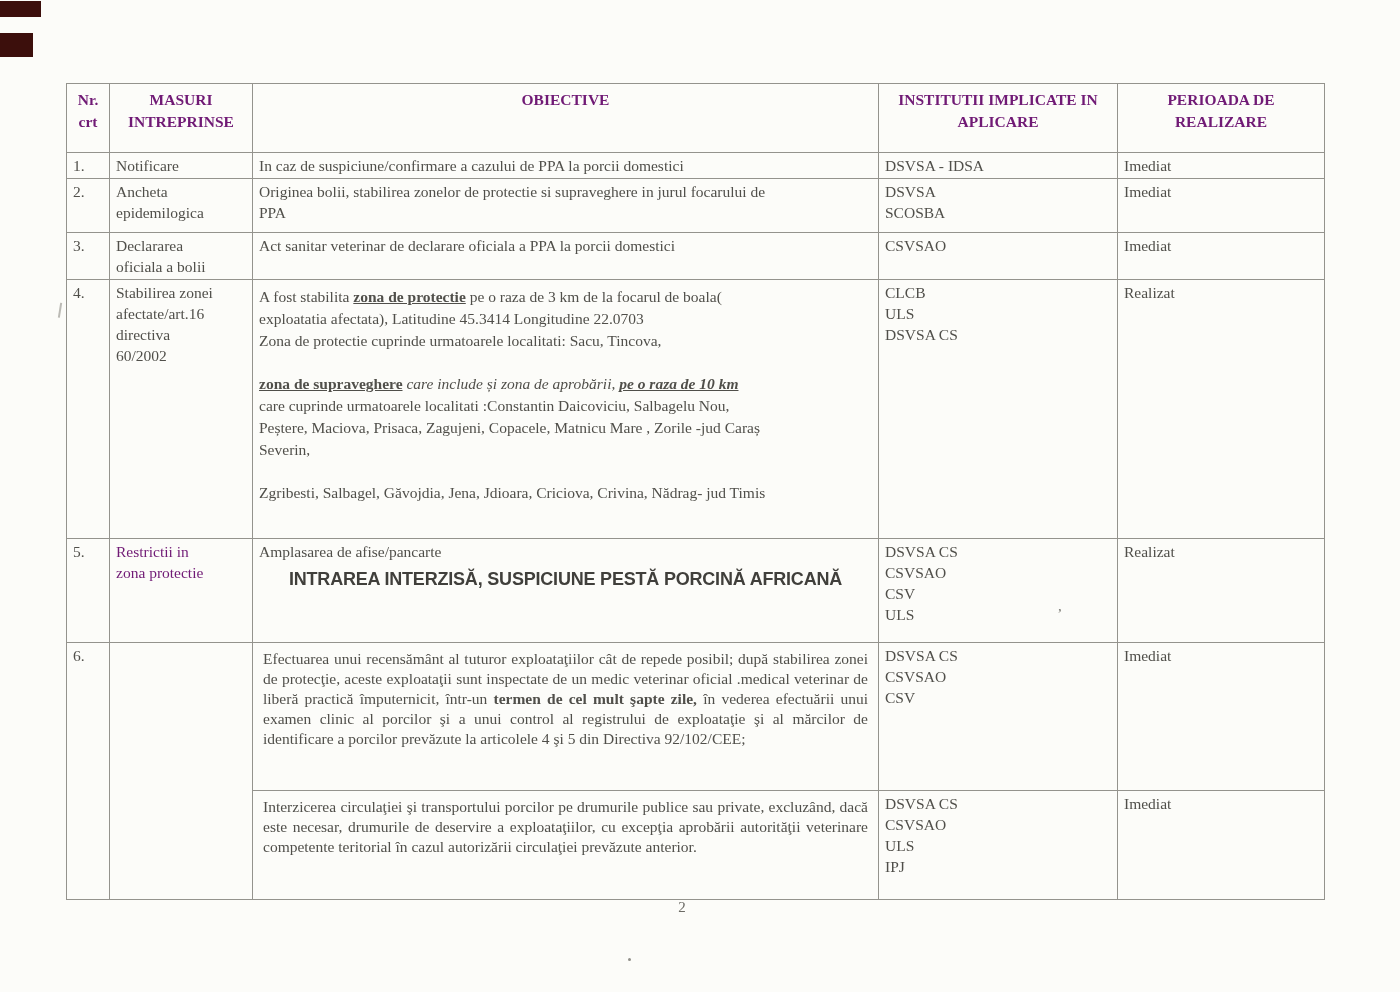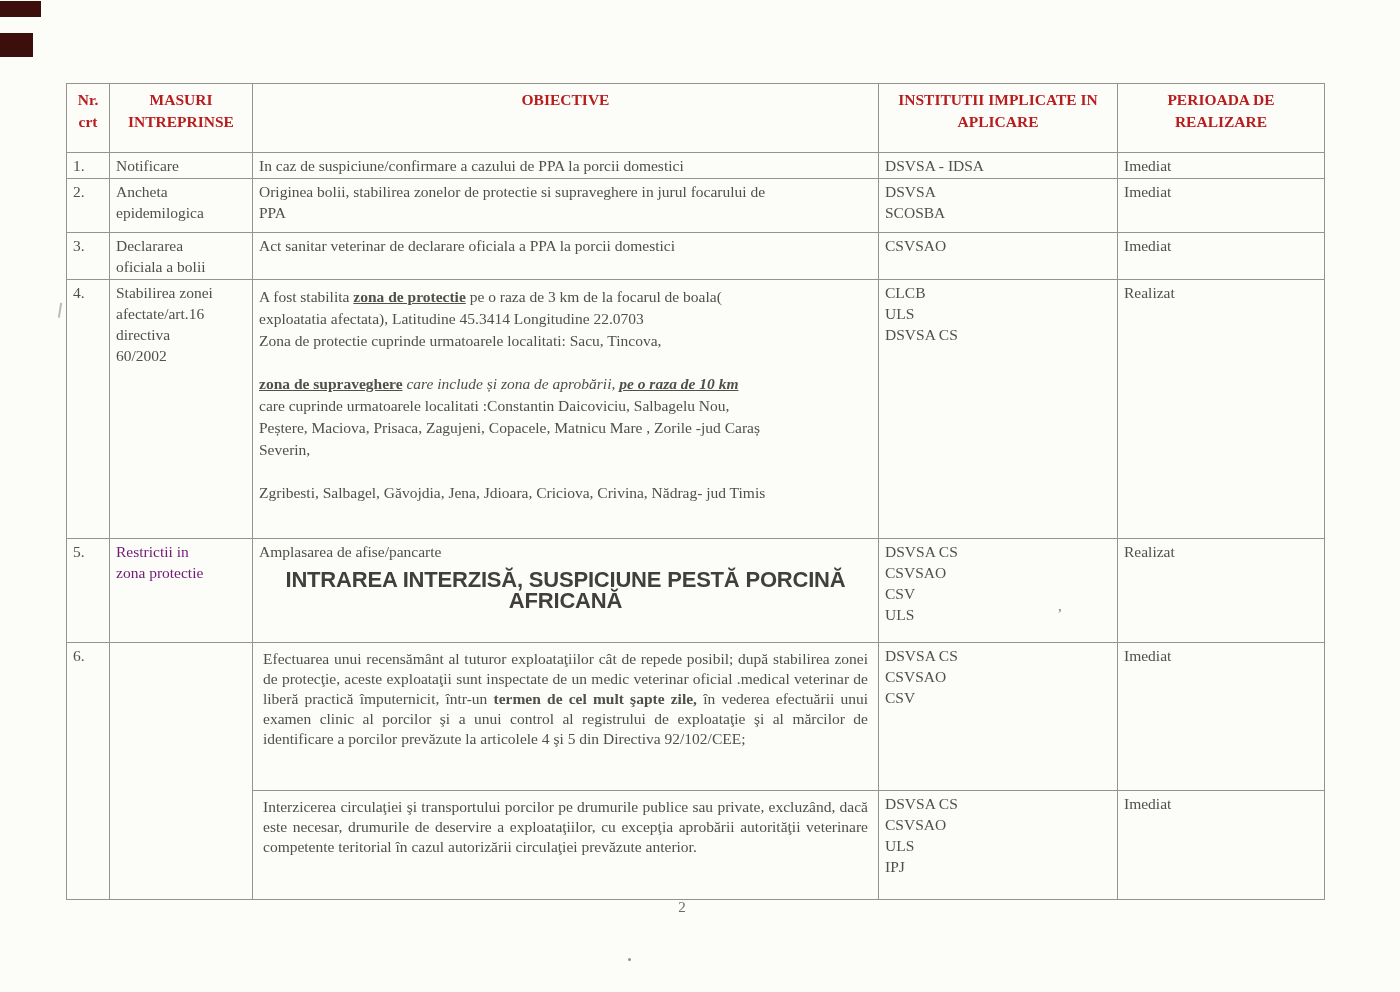--- a/index.html
+++ b/index.html
@@ -29,21 +29,21 @@
     border:1px solid #94938d;
     vertical-align:top;
     padding:2px 6px;
     font-size:15.5px;
     line-height:21px;
     font-weight:normal;
     text-align:left;
     overflow:hidden;
   }
   .doc th{
-    font-weight:bold;color:#b91c1c;text-align:center;
+    font-weight:bold;color:#701a75;text-align:center;
     white-space:pre-line;line-height:22px;padding-top:5px;font-size:15.5px;
   }
   .col-nr{width:43px;}
   .col-masuri{width:143px;}
   .col-obiective{width:626px;}
   .col-institutii{width:239px;}
   .col-perioada{width:207px;}
 
   .nr-cell{padding-left:9px;}
   .masuri-cell{white-space:pre-line;padding-left:10px;}
@@ -57,21 +57,21 @@
   .it{font-style:italic;}
   .itu{font-style:italic;text-decoration:underline;font-weight:bold;}
   .b{font-weight:bold;}
 
   .perioada-bottom{vertical-align:bottom;padding-bottom:26px;}
 
   .r5-masuri{font-weight:bold;text-align:center;vertical-align:middle;color:#701a75;}
   .r5-obiective{text-align:center;}
   .banner{
     font-family:"Liberation Sans", sans-serif;
-    font-weight:bold;font-size:22px;letter-spacing:-0.2px;
+    font-weight:bold;font-size:18px;letter-spacing:-0.2px;
     color:#403f3b;margin-top:7px;text-align:center;
   }
   .r6-nr{vertical-align:middle;}
   .just{ text-align:justify;line-height:20px;margin:4px;}
 
   .page-number{
     position:absolute;left:632px;top:899px;width:100px;
     text-align:center;font-size:15px;color:#6b6a65;
   }
 </style>

